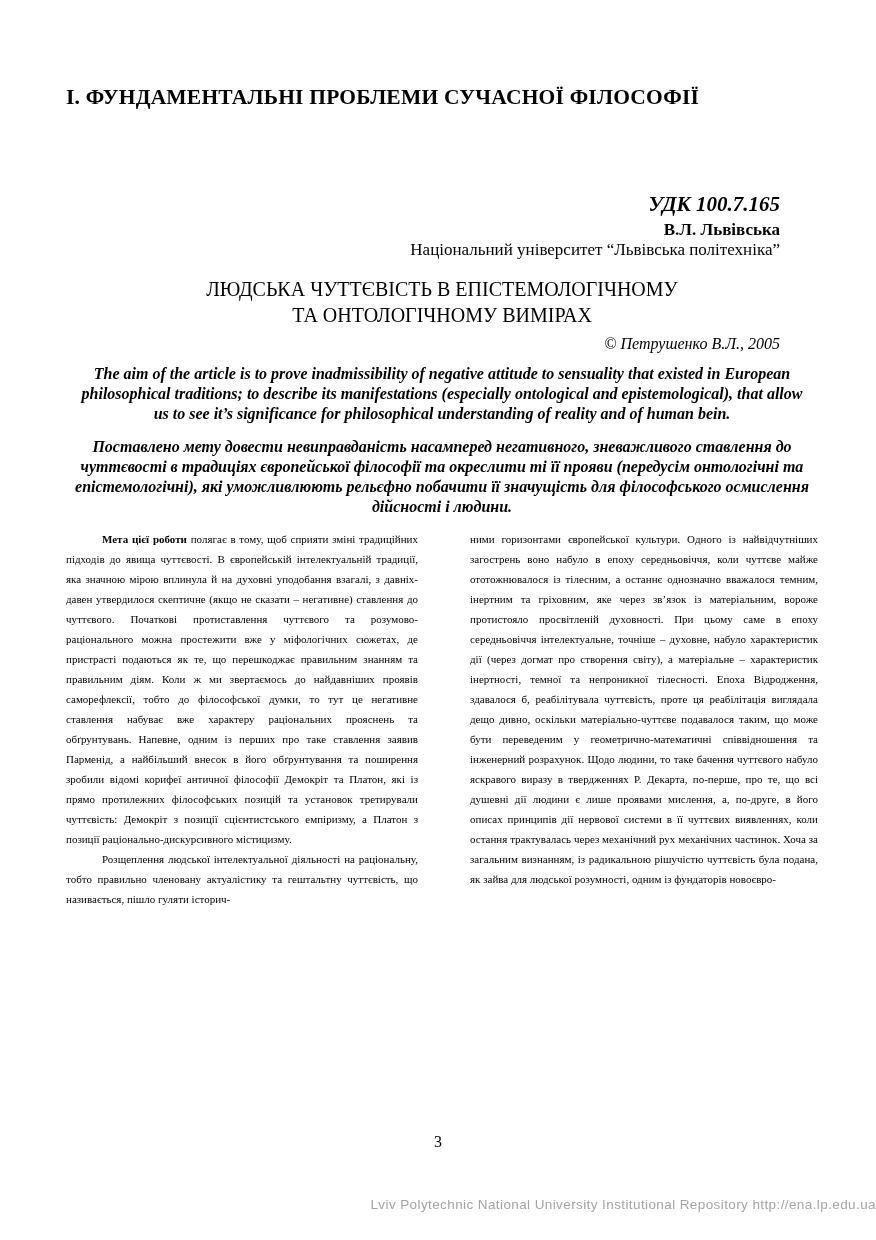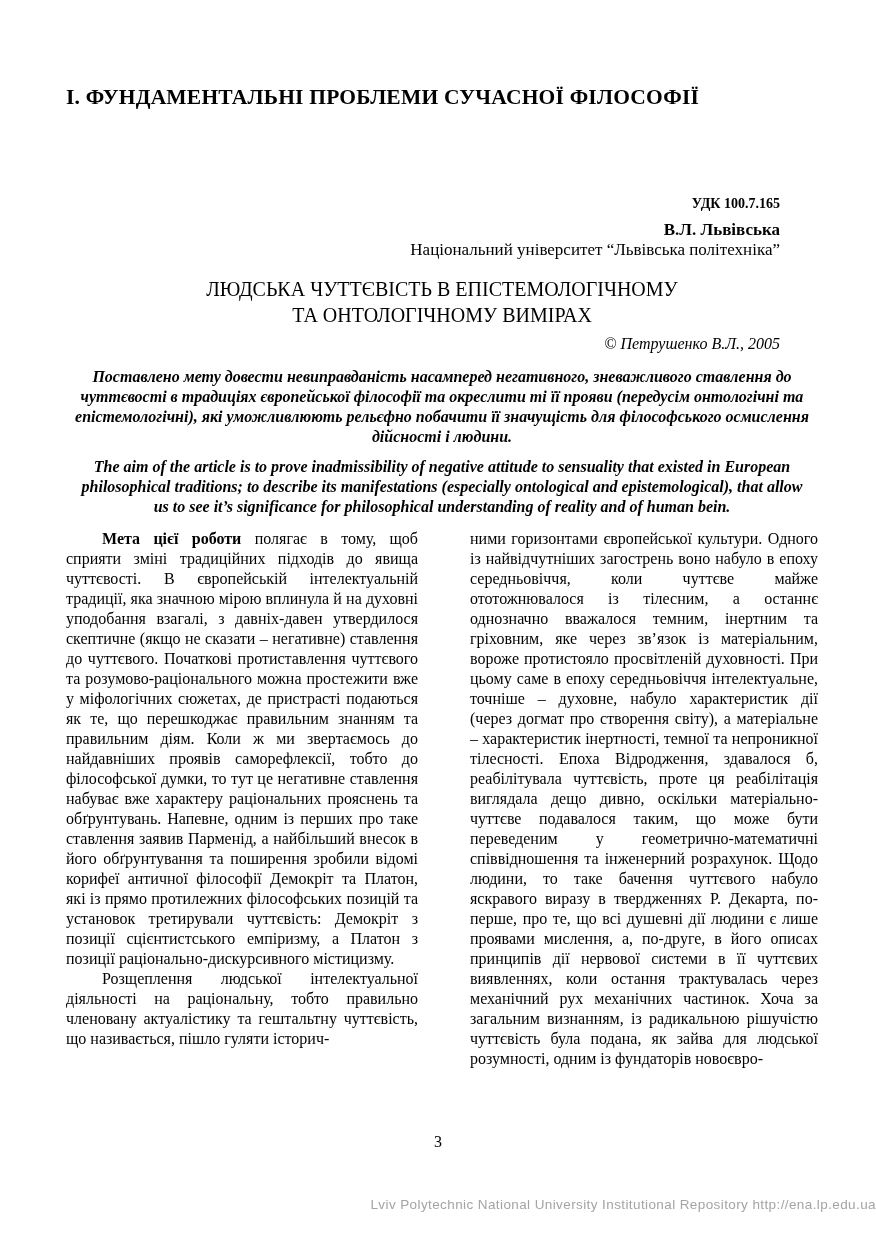--- a/index.html
+++ b/index.html
@@ -24,22 +24,23 @@
     letter-spacing: 0.2px;
     text-align: left;
   }
   .meta-block {
     margin-top: 84px;
     margin-right: 38px;
     text-align: right;
   }
   .udc {
     font-weight: bold;
-    font-size: 14px;
+    font-size: 21px;
     line-height: 20px;
+    font-style: italic;
   }
   .author {
     font-weight: bold;
     font-size: 17px;
     line-height: 20px;
     margin-top: 6px;
   }
   .affiliation {
     font-size: 17px;
     line-height: 20px;
@@ -65,21 +66,21 @@
     font-weight: bold;
     font-style: italic;
     font-size: 16px;
     line-height: 20px;
   }
   .abstract.en { margin-top: 10px; }
   .columns {
     display: flex;
     gap: 20px;
     margin-top: 12px;
-    font-size: 16px;
+    font-size: 11px;
     line-height: 20px;
     text-align: justify;
   }
   .col-left { width: 352px; flex: none; }
   .col-right { flex: 1; margin-left: 32px; }
   .columns p { margin: 0; }
   .columns p.indent { text-indent: 36px; }
   .page-number {
     position: absolute;
     left: 0; right: 0;
@@ -111,23 +112,23 @@
     <div class="affiliation">Національний університет “Львівська політехніка”</div>
   </div>
 
   <h2 class="article-title">
     <span>ЛЮДСЬКА ЧУТТЄВІСТЬ В ЕПІСТЕМОЛОГІЧНОМУ</span><br>
     <span>ТА ОНТОЛОГІЧНОМУ ВИМІРАХ</span>
   </h2>
 
   <div class="copyright">© Петрушенко В.Л., 2005</div>
 
+  <div class="abstract en">The aim of the article is to prove inadmissibility of negative attitude to sensuality that existed in European philosophical traditions; to describe its manifestations (especially ontological and epistemological), that allow us to see it’s significance for philosophical understanding of reality and of human bein.</div>
+
   <div class="abstract uk">Поставлено мету довести невиправданість насамперед негативного, зневажливого ставлення до чуттєвості в традиціях європейської філософії та окреслити ті її прояви (передусім онтологічні та епістемологічні), які уможливлюють рельєфно побачити її значущість для філософського осмислення дійсності і людини.</div>
-
-  <div class="abstract en">The aim of the article is to prove inadmissibility of negative attitude to sensuality that existed in European philosophical traditions; to describe its manifestations (especially ontological and epistemological), that allow us to see it’s significance for philosophical understanding of reality and of human bein.</div>
 
   <div class="columns">
     <div class="col-left">
       <p class="indent"><b>Мета цієї роботи</b><span> полягає в тому, щоб сприяти зміні традиційних підходів до явища чуттєвості. В європейській інтелектуальній традиції, яка значною мірою вплинула й на духовні уподобання взагалі, з давніх-давен утвердилося скептичне (якщо не сказати – негативне) ставлення до чуттєвого. Початкові протиставлення чуттєвого та розумово-раціонального можна простежити вже у міфологічних сюжетах, де пристрасті подаються як те, що перешкоджає правильним знанням та правильним діям. Коли ж ми звертаємось до найдавніших проявів саморефлексії, тобто до філософської думки, то тут це негативне ставлення набуває вже характеру раціональних прояснень та обґрунтувань. Напевне, одним із перших про таке ставлення заявив Парменід, а найбільший внесок в його обґрунтування та поширення зробили відомі корифеї античної філософії Демокріт та Платон, які із прямо протилежних філософських позицій та установок третирували чуттєвість: Демокріт з позиції сцієнтистського емпіризму, а Платон з позиції раціонально-дискурсивного містицизму.</span></p>
       <p class="indent">Розщеплення людської інтелектуальної діяльності на раціональну, тобто правильно членовану актуалістику та гештальтну чуттєвість, що називається, пішло гуляти історич-</p>
     </div>
     <div class="col-right">
       <p>ними горизонтами європейської культури. Одного із найвідчутніших загострень воно набуло в епоху середньовіччя, коли чуттєве майже ототожнювалося із тілесним, а останнє однозначно вважалося темним, інертним та гріховним, яке через зв’язок із матеріальним, вороже протистояло просвітленій духовності. При цьому саме в епоху середньовіччя інтелектуальне, точніше – духовне, набуло характеристик дії (через догмат про створення світу), а матеріальне – характеристик інертності, темної та непроникної тілесності. Епоха Відродження, здавалося б, реабілітувала чуттєвість, проте ця реабілітація виглядала дещо дивно, оскільки матеріально-чуттєве подавалося таким, що може бути переведеним у геометрично-математичні співвідношення та інженерний розрахунок. Щодо людини, то таке бачення чуттєвого набуло яскравого виразу в твердженнях Р. Декарта, по-перше, про те, що всі душевні дії людини є лише проявами мислення, а, по-друге, в його описах принципів дії нервової системи в її чуттєвих виявленнях, коли остання трактувалась через механічний рух механічних частинок. Хоча за загальним визнанням, із радикальною рішучістю чуттєвість була подана, як зайва для людської розумності, одним із фундаторів новоєвро-</p>
     </div>
   </div>

